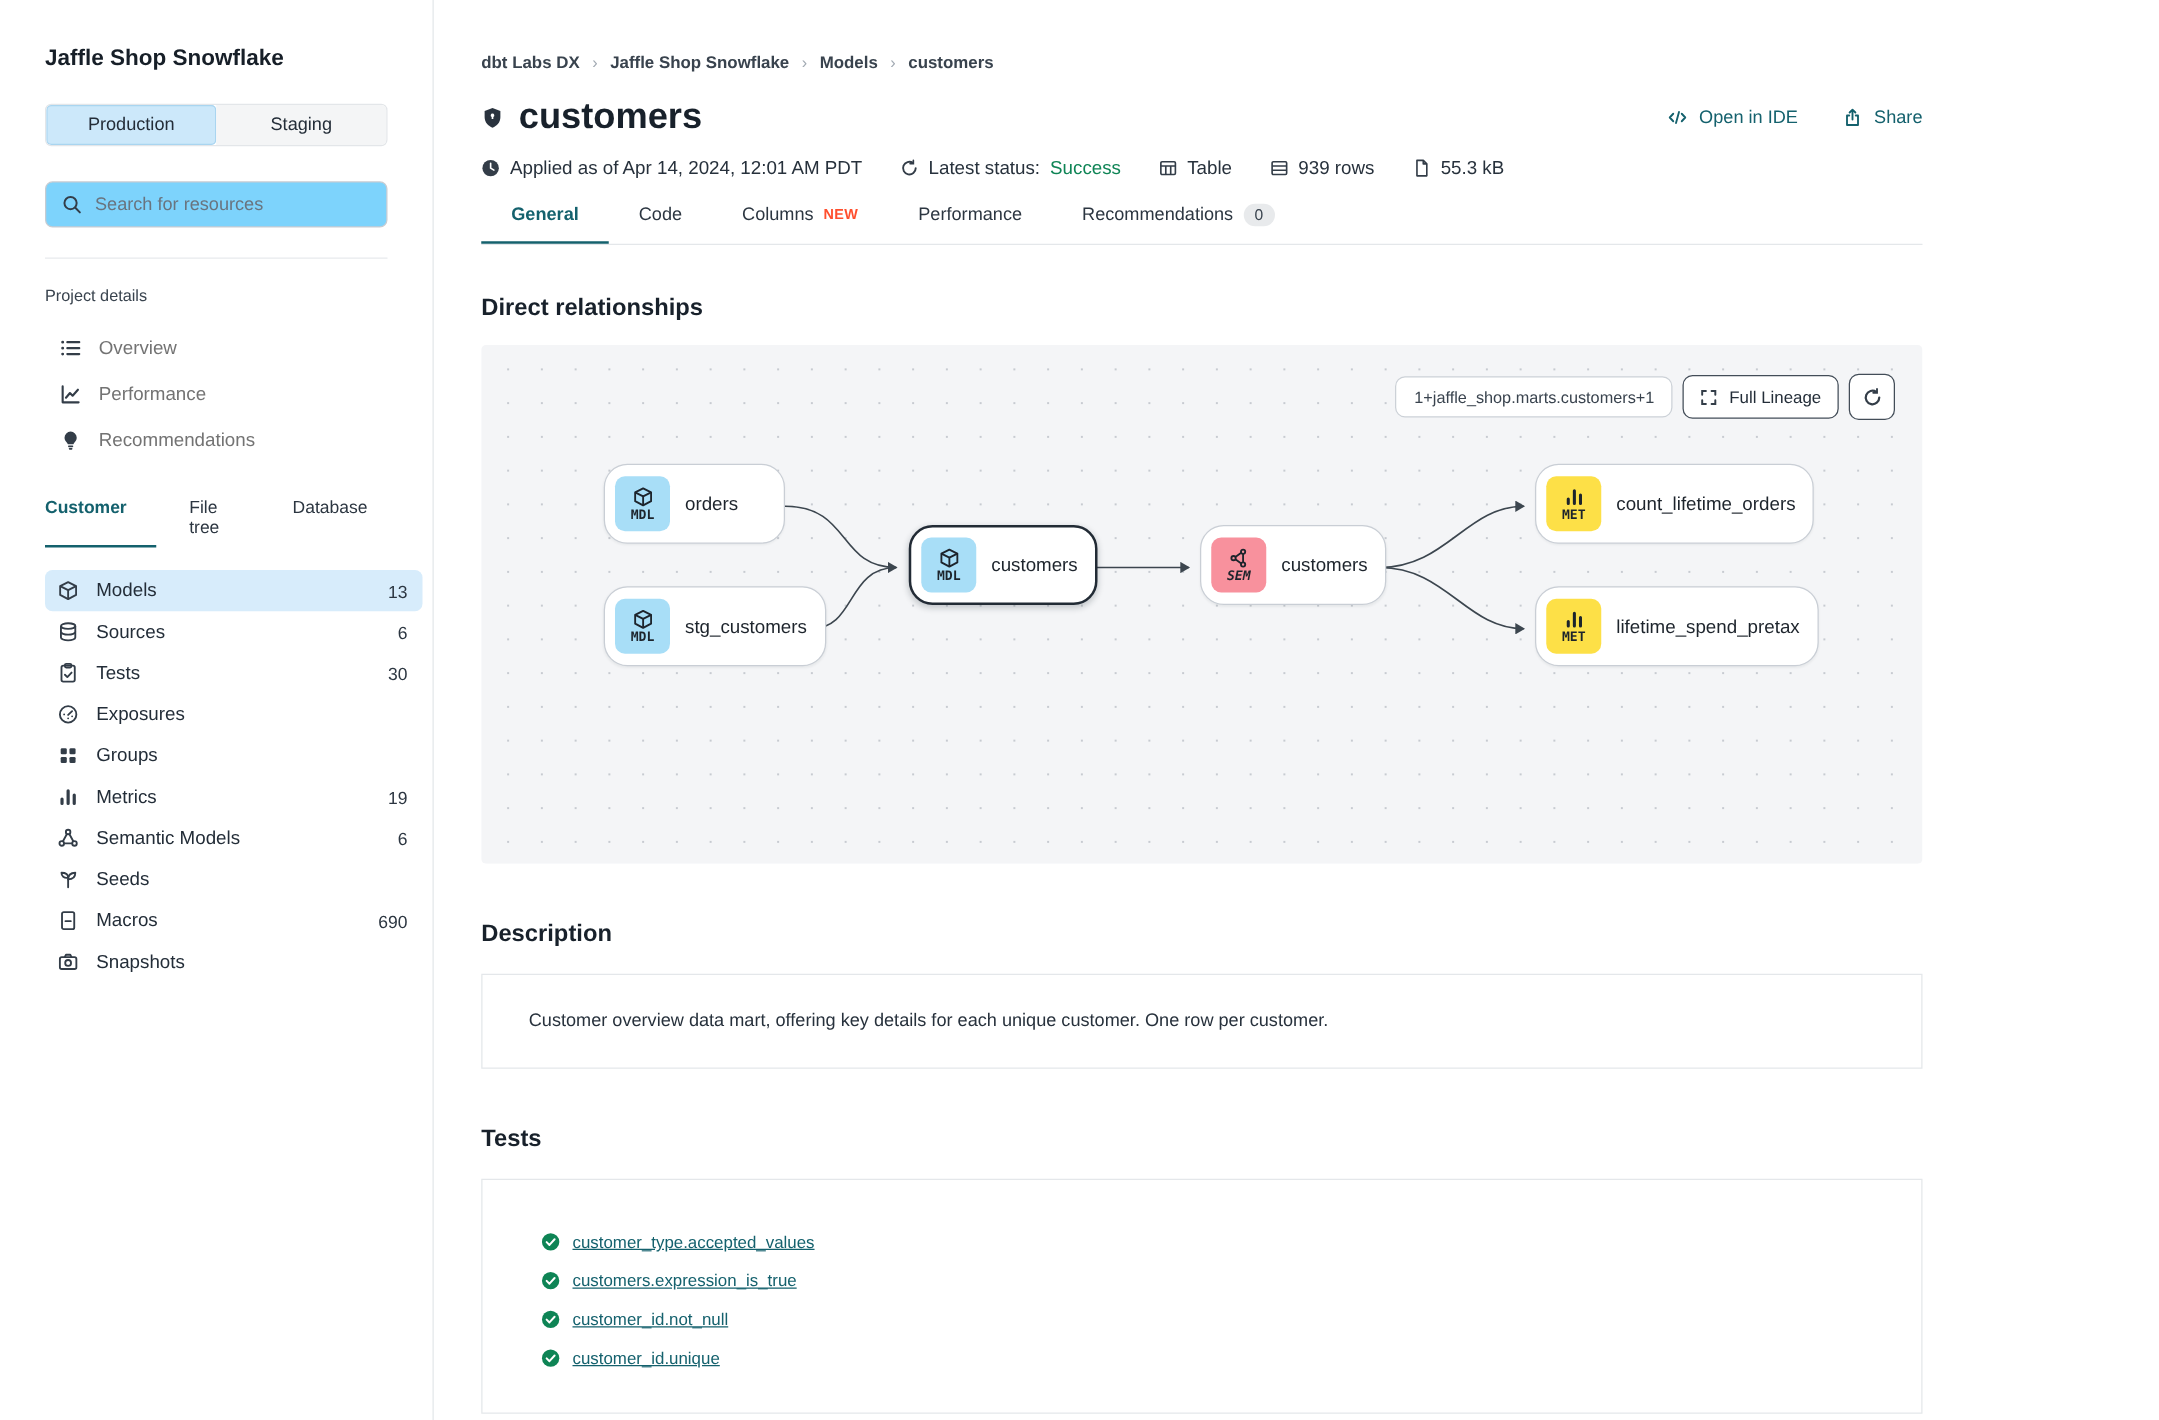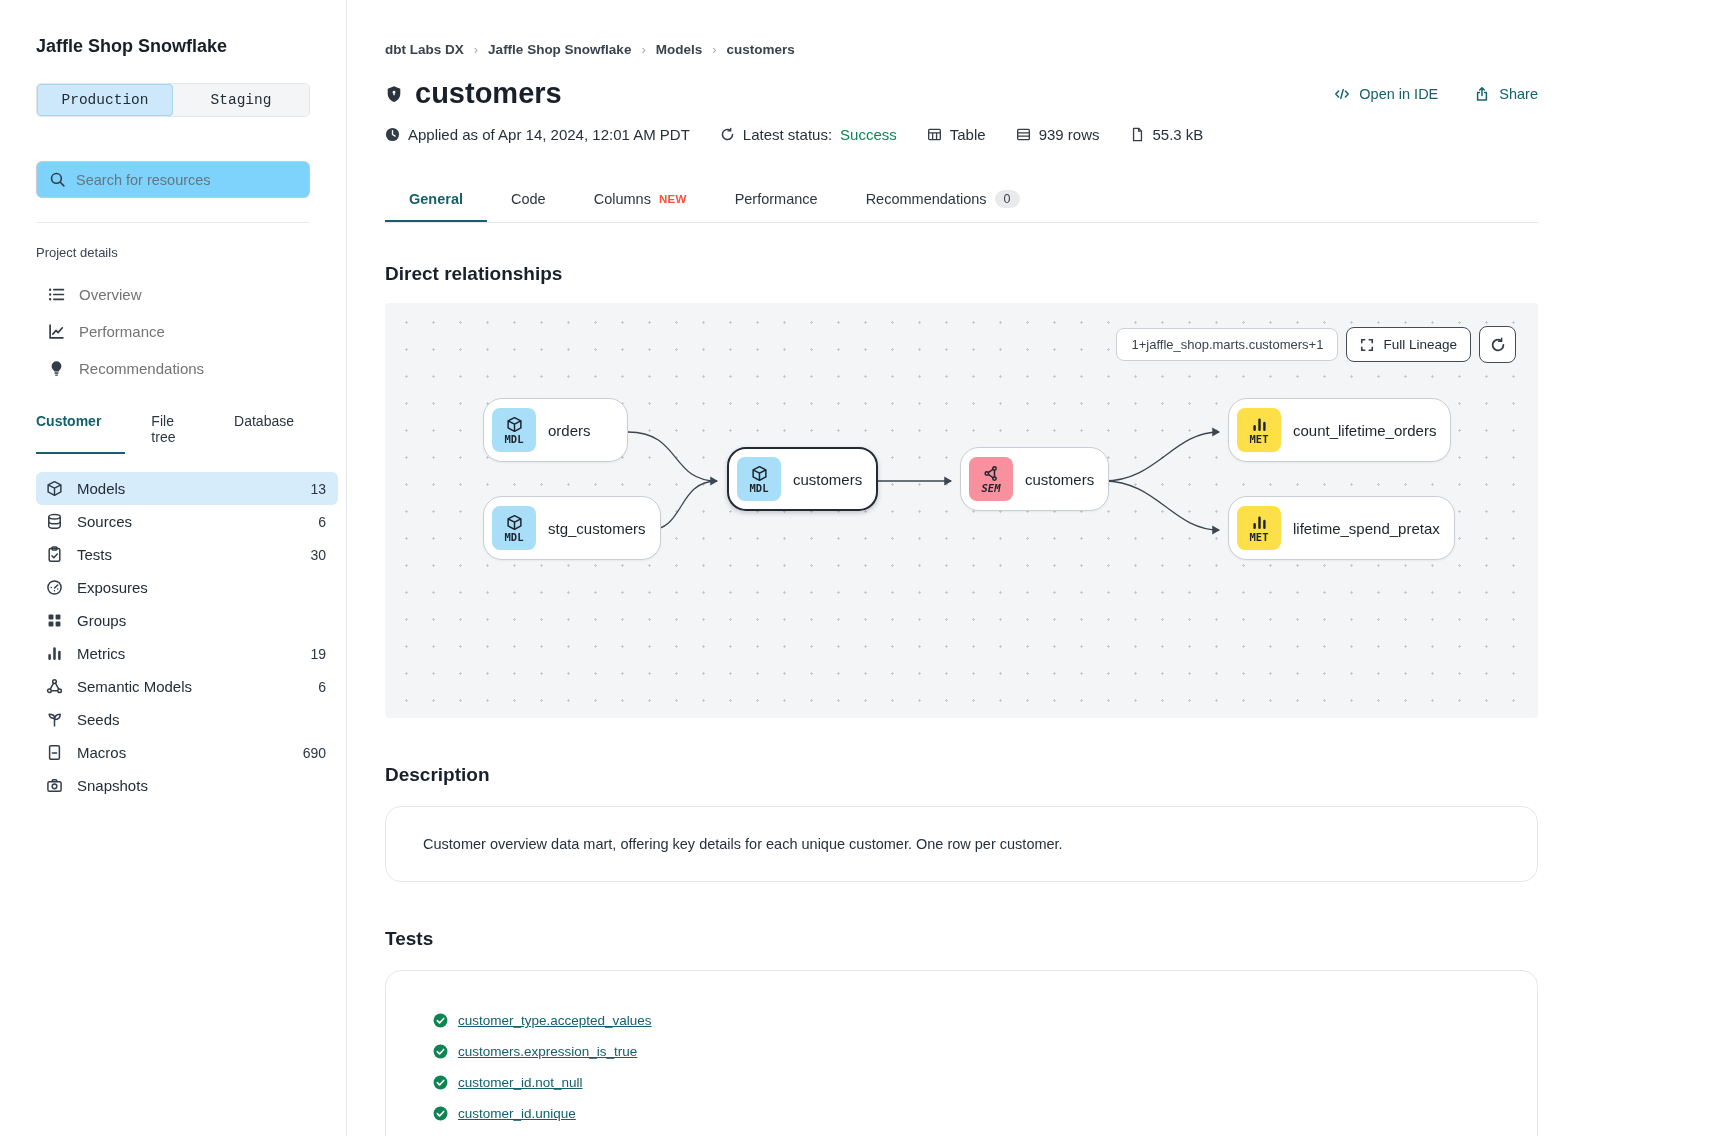--- a/index.html
+++ b/index.html
@@ -4,21 +4,21 @@
 <style>
   * { margin:0; padding:0; box-sizing:border-box; }
   html,body { width:1727px; height:1136px; background:#fff; overflow:hidden;
     font-family:"Liberation Sans","DejaVu Sans",sans-serif; color:#232d38; }
   .app { display:flex; width:100%; height:100%; }
 
   
   .sidebar { width:347px; min-width:347px; height:100%; border-right:1px solid #e4e7ea; padding:36px 0 0 0; background:#fff; }
   .sb-pad { padding:0 36px; }
   .sb-title { font-size:18px; font-weight:700; color:#171f28; margin-bottom:26px; }
-  .env-toggle { display:flex; border:1px solid #e3e6e9; border-radius:5px; overflow:hidden; margin-bottom:44px;font-family:Liberation Mono, monospace; }
+  .env-toggle { display:flex; border:1px solid #e3e6e9; border-radius:5px; overflow:hidden; margin-bottom:28px; }
   .env-seg { flex:1; text-align:center; font-size:14.5px; padding:8px 0; cursor:pointer; background:#f4f5f6; color:#232d38; }
   .env-seg.active { background:#cce8fa; border-radius:4px; box-shadow:inset 0 0 0 1px #a9d5f0; font-weight:500; }
   .sb-search { display:flex; align-items:center; gap:10px; border:1px solid #c7ccd2; border-radius:6px; padding:9px 12px; margin-bottom:24px; background:#7dd3fc; }
   .sb-search input { border:none; outline:none; font-size:14.5px; color:#232d38; flex:1; font-family:inherit; background:transparent; }
   .sb-search input::placeholder { color:#69747f; }
   .sb-divider { height:1px; background:#e8eaed; margin:0 36px 22px 36px; }
   .sb-caption { font-size:13px; color:#39434e; margin-bottom:16px; }
   .sb-link { display:flex; align-items:center; gap:14px; padding:10px 0 10px 12px; font-size:15px; color:#737373; cursor:pointer; }
   .sb-tabs { display:flex; gap:8px; margin:26px 20px 0 36px; }
   .sb-tab { font-size:14px; color:#2c3641; padding:0 14px 9px 0; margin-right:18px; cursor:pointer; }
@@ -39,21 +39,21 @@
   .crumb { cursor:pointer; }
   .crumb-sep { color:#a2aab3; font-weight:400; font-size:13px; }
 
   .title-row { display:flex; align-items:center; margin-bottom:16px; }
   .title-left { display:flex; align-items:center; gap:12px; flex:1; }
   .page-title { font-size:29px; font-weight:600; color:#18212b; }
   .hdr-actions { display:flex; align-items:center; gap:36px; }
   .hdr-action { display:flex; align-items:center; gap:9px; color:#14616d; font-size:14.5px; cursor:pointer; }
   .hdr-action .ic { color:#14616d; width:16px; height:16px; }
 
-  .meta-row { display:flex; align-items:center; gap:30px; font-size:15px; color:#27313c; margin-bottom:47px; }
+  .meta-row { display:flex; align-items:center; gap:30px; font-size:15px; color:#27313c; margin-bottom:20px; }
   .meta-item { display:flex; align-items:center; gap:8px; }
   .status-ok { color:#0e8455; font-weight:500; }
 
   .tabs { display:flex; border-bottom:1px solid #e4e7ea; }
   .tab { display:flex; align-items:center; gap:8px; padding:0 24px 14px 24px; font-size:14.5px; color:#2c3641; cursor:pointer; }
   .tab.active { color:#14616d; font-weight:700; box-shadow:inset 0 -2px 0 #14616d; }
   .tab-new { color:#ff4f2e; font-size:11.5px; font-weight:700; letter-spacing:.3px; }
   .tab-count { background:#e8eaec; border-radius:10px; font-size:12.5px; color:#39434e; padding:2px 9px; }
 
   .section-h { font-size:19px; font-weight:600; color:#18212b; }
@@ -78,21 +78,21 @@
   .nlabel { font-size:15px; color:#1d242c; white-space:nowrap; padding-right:6px; }
   .canvas-controls { position:absolute; top:23px; right:22px; display:flex; gap:8px; align-items:center; }
   .lin-chip { background:#fff; border:1px solid #ccd1d7; border-radius:8px; padding:8px 14px; font-size:13px; color:#39434e; }
   .lin-btn { display:flex; align-items:center; gap:9px; background:#fff; border:1px solid #434d58; border-radius:8px; padding:9px 13px; font-size:13.5px; color:#232d38; cursor:pointer; }
   .lin-btn .ic { width:14px; height:14px; }
   .lin-refresh { width:37px; height:37px; display:flex; align-items:center; justify-content:center; background:#fff; border:1px solid #434d58; border-radius:8px; cursor:pointer; }
   .lin-refresh .ic { width:16px; height:16px; }
 
   
   .desc-sec { margin-top:46px; }
-  .card { border:1px solid #e4e7ea; border-radius:16px; background:#fff; margin-top:20px; }
+  .card { border:1px solid #e4e7ea; border-radius:0; background:#fff; margin-top:20px; }
   .desc-card { padding:29px 37px; font-size:14.5px; color:#27313c; }
   .tests-sec { margin-top:46px; }
   .tests-card { padding:34px 37px 28px 47px; }
   .test-row { display:flex; align-items:center; gap:10px; height:31px; }
   .test-link { font-size:13.5px; color:#14616d; text-decoration:underline; cursor:pointer; }
   .check-ic { width:15px; height:15px; flex:none; }
 </style>
 </head>
 <body>
 

